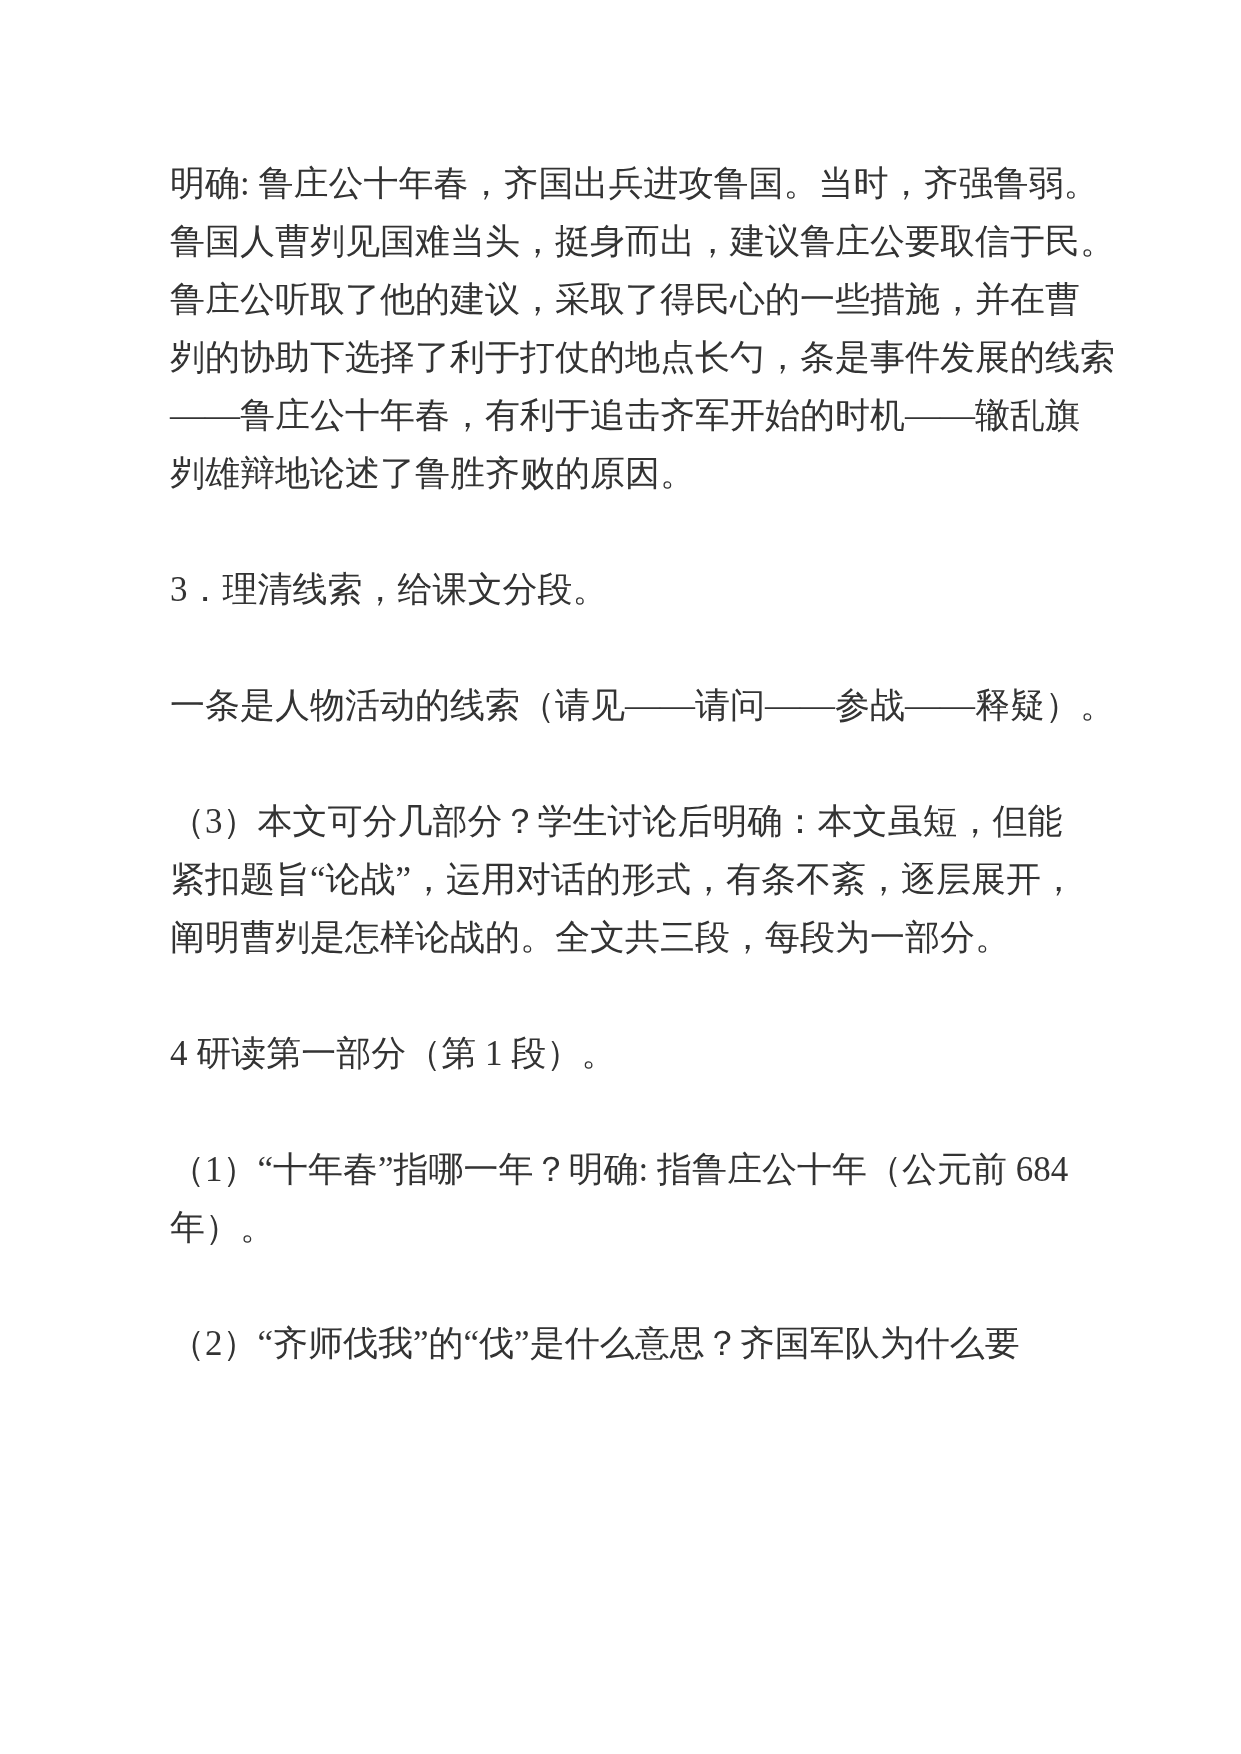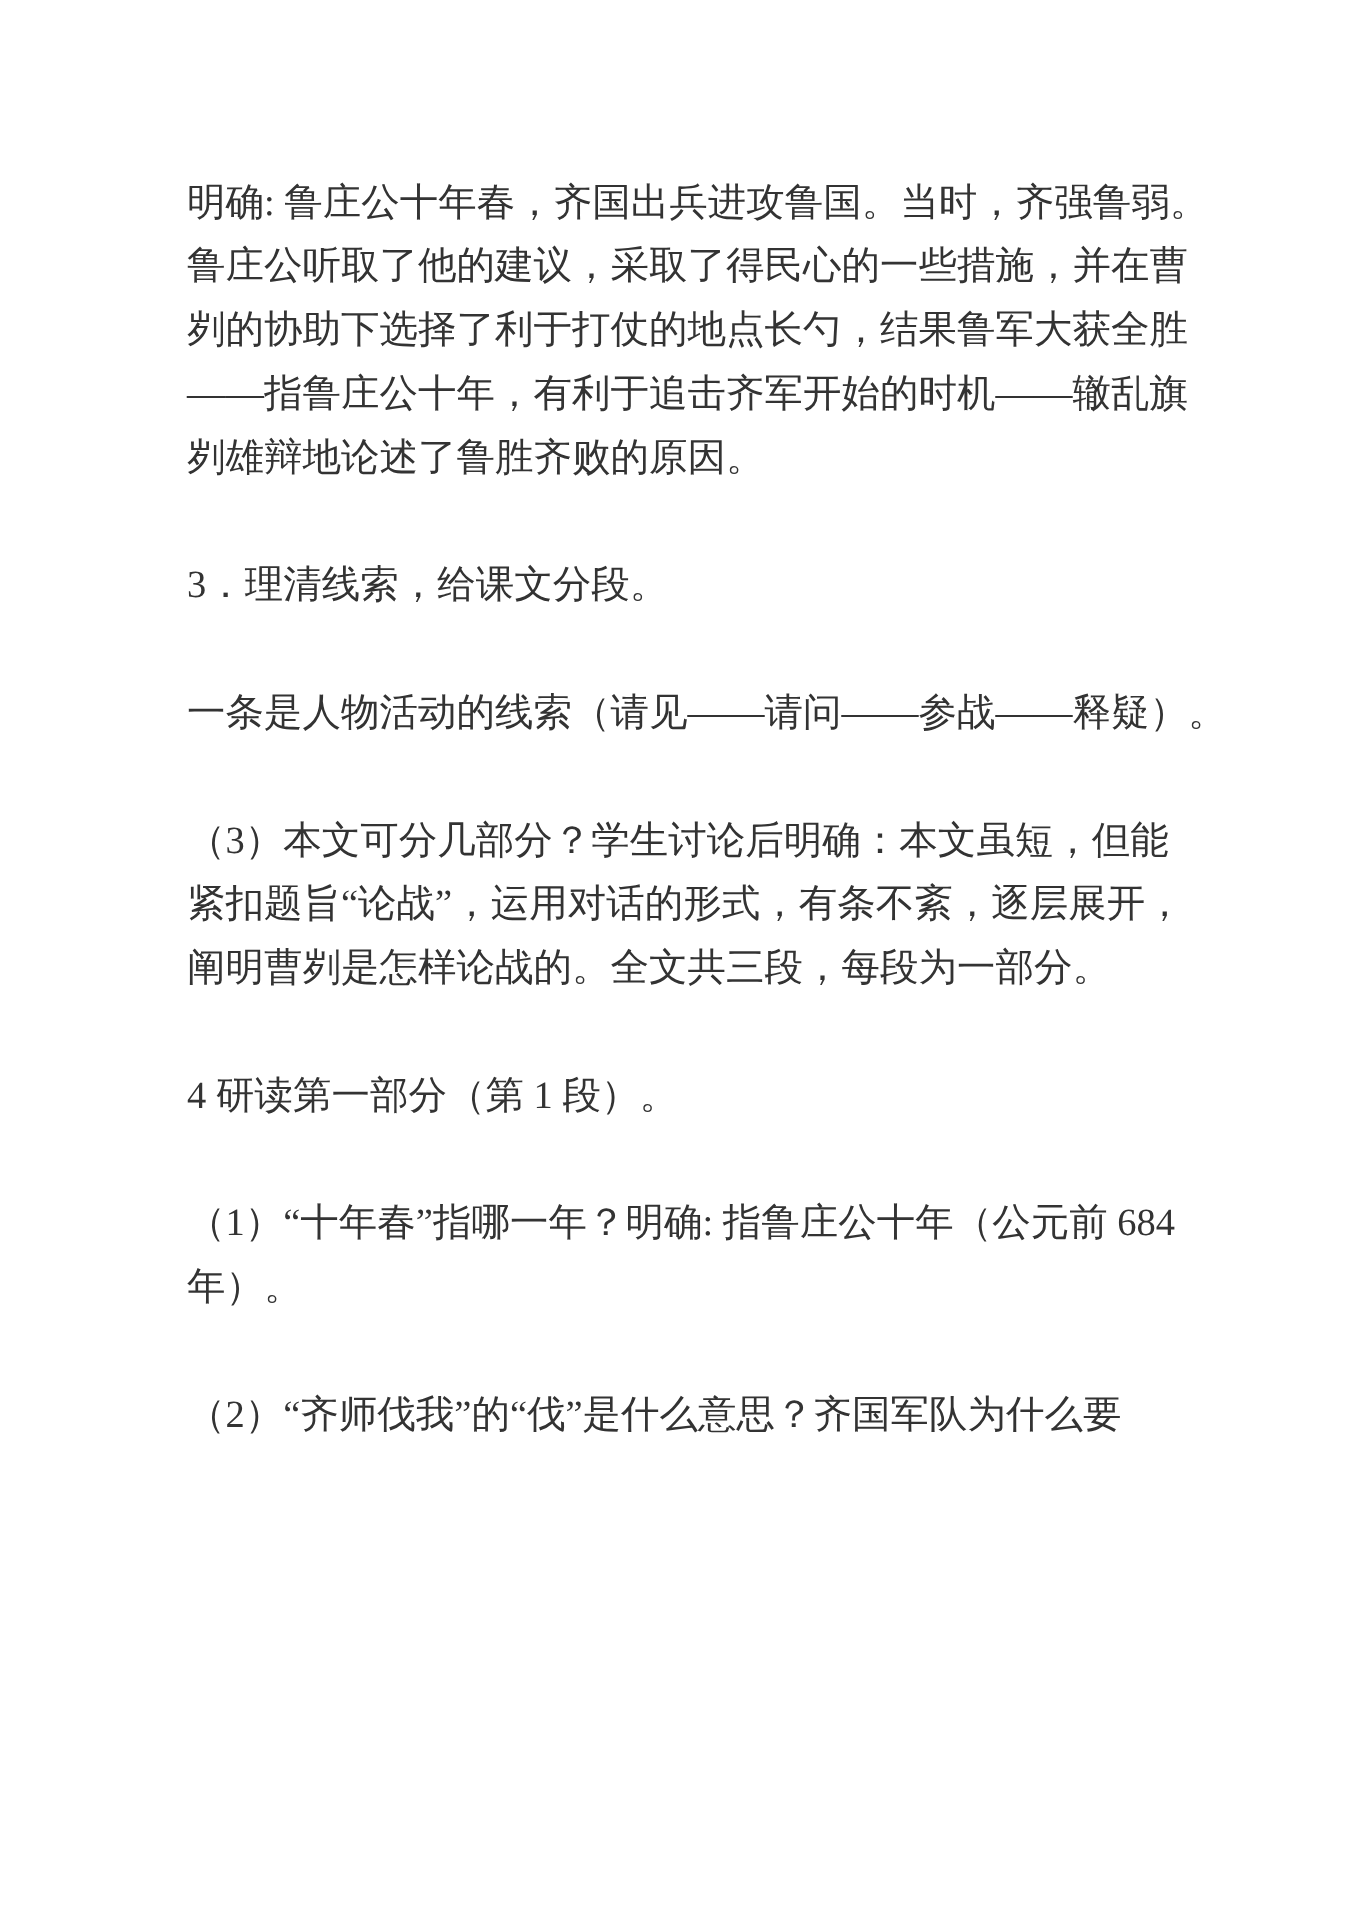--- a/index.html
+++ b/index.html
@@ -35,23 +35,24 @@
     color: #333333;
   }
 </style>
 </head>
 <body>
 
 <div class="page">
   <div class="doc-body" id="doc">
       <div class="block">
         <div class="line">明确: 鲁庄公十年春，齐国出兵进攻鲁国。当时，齐强鲁弱。</div>
+        <div class="line">鲁国人曹刿见国难当头，挺身而出，建议鲁庄公要取信于民。</div>
         <div class="line">鲁庄公听取了他的建议，采取了得民心的一些措施，并在曹</div>
-        <div class="line">刿的协助下选择了利于打仗的地点长勺，结果鲁军大获全胜</div>
-        <div class="line">——指鲁庄公十年，有利于追击齐军开始的时机——辙乱旗</div>
+        <div class="line">刿的协助下选择了利于打仗的地点长勺，条是事件发展的线索</div>
+        <div class="line">——鲁庄公十年春，有利于追击齐军开始的时机——辙乱旗</div>
         <div class="line">刿雄辩地论述了鲁胜齐败的原因。</div>
       </div>
       <div class="block">
         <div class="line">3．理清线索，给课文分段。</div>
       </div>
       <div class="block">
         <div class="line">一条是人物活动的线索（请见——请问——参战——释疑）。</div>
       </div>
       <div class="block">
         <div class="line">（3）本文可分几部分？学生讨论后明确：本文虽短，但能</div>

